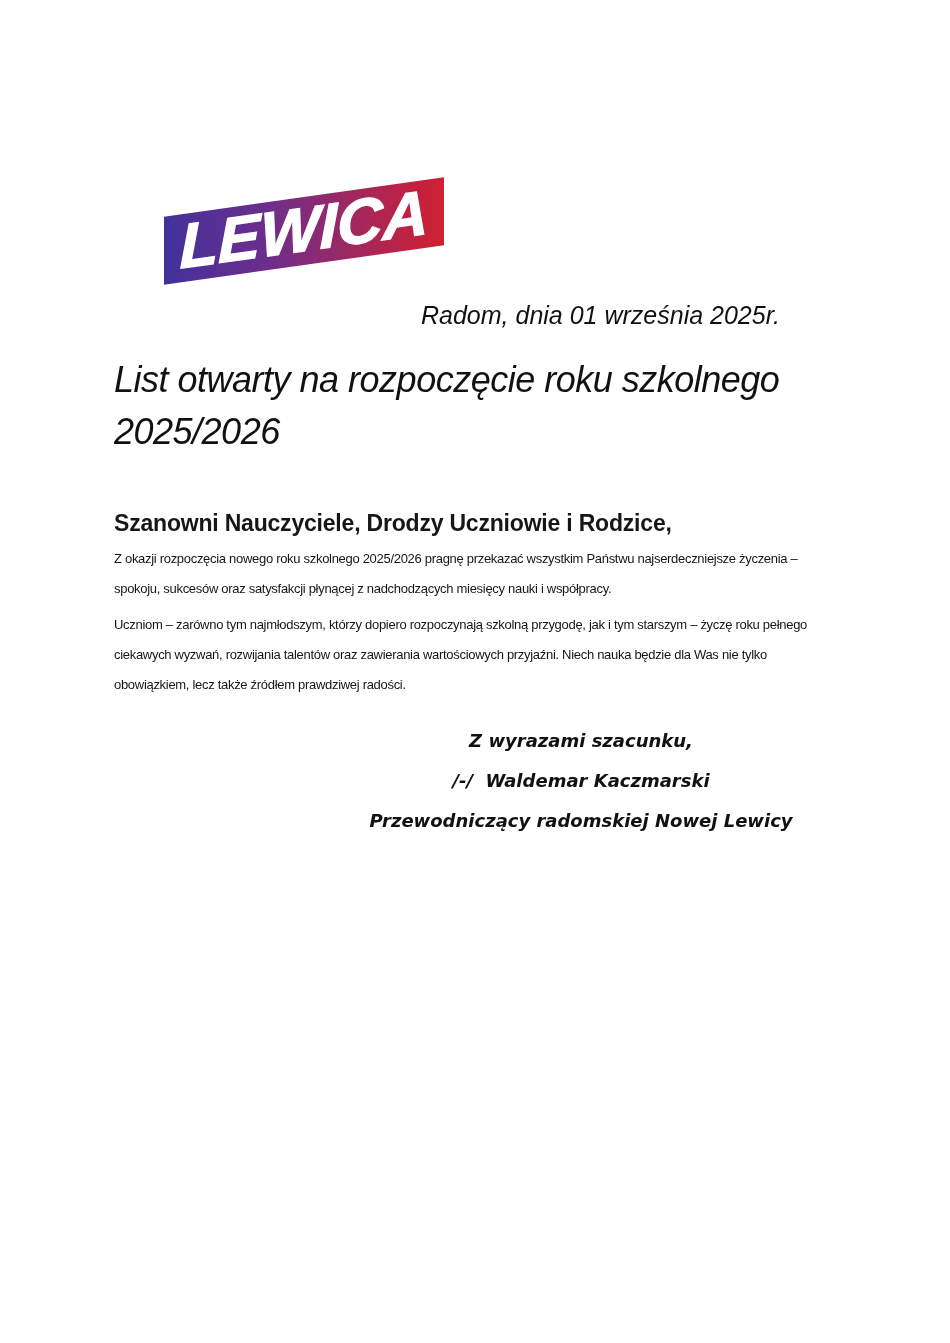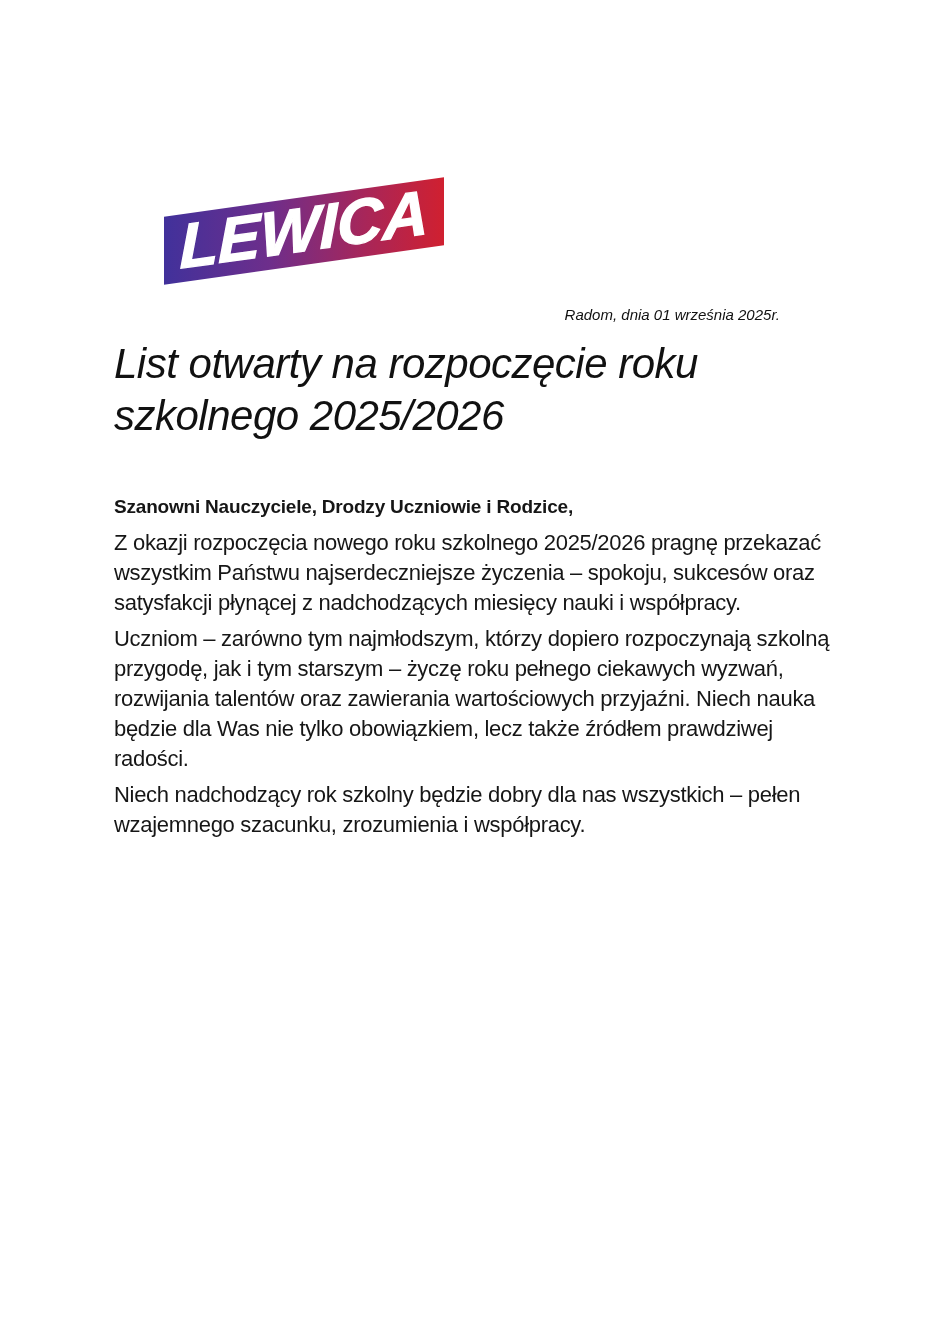--- a/index.html
+++ b/index.html
@@ -44,48 +44,48 @@
     -webkit-text-stroke: 1.3px #ffffff;
     white-space: nowrap;
     padding-bottom: 4px;
   }
 
   
   .dateline {
     text-align: right;
     padding-right: 57px;
     font-style: italic;
-    font-size: 15px;
+    font-size: 25px;
     line-height: 30px;
     color: #111111;
   }
 
   
   .title {
-    margin-top: 8px;
+    margin-top: 24px;
     font-weight: normal;
     font-style: italic;
-    font-size: 42px;
+    font-size: 36px;
     line-height: 52px;
     letter-spacing: -0.5px;
     color: #111111;
     max-width: 690px;
   }
 
   
   .greeting {
     margin-top: 50px;
     font-weight: bold;
-    font-size: 19px;
+    font-size: 23px;
     line-height: 30px;
     letter-spacing: -0.2px;
     margin-bottom: 6px;
   }
   .para {
-    font-size: 22px;
+    font-size: 13px;
     line-height: 30px;
     letter-spacing: -0.3px;
     margin-bottom: 6px;
     color: #161616;
   }
 
   
   .signature {
     margin-top: 32px;
     margin-left: 216px;
@@ -117,16 +117,20 @@
   <h1 class="title">List otwarty na rozpoczęcie roku szkolnego 2025/2026</h1>
 
   <p class="greeting">Szanowni Nauczyciele, Drodzy Uczniowie i Rodzice,</p>
 
   <p class="para">Z okazji rozpoczęcia nowego roku szkolnego 2025/2026 pragnę przekazać wszystkim Państwu najserdeczniejsze życzenia – spokoju, sukcesów oraz satysfakcji płynącej z nadchodzących miesięcy nauki i współpracy.</p>
 
 
   <p class="para">Uczniom – zarówno tym najmłodszym, którzy dopiero rozpoczynają szkolną przygodę, jak i tym starszym – życzę roku pełnego ciekawych wyzwań, rozwijania talentów oraz zawierania wartościowych przyjaźni. Niech nauka będzie dla Was nie tylko obowiązkiem, lecz także źródłem prawdziwej radości.</p>
 
 
-  <p class="para">Niech nadchodzący rok szkolny będzie dobry dla nas wszystkich – pełen wzajemnego szacunku, zrozumienia i współpracy.</p>
 
+  <div class="signature">
+    <p>Z wyrazami szacunku,</p>
+    <p>/-/  Waldemar Kaczmarski</p>
+    <p>Przewodniczący radomskiej Nowej Lewicy</p>
+  </div>
 
 </div>
 
 </body></html>

